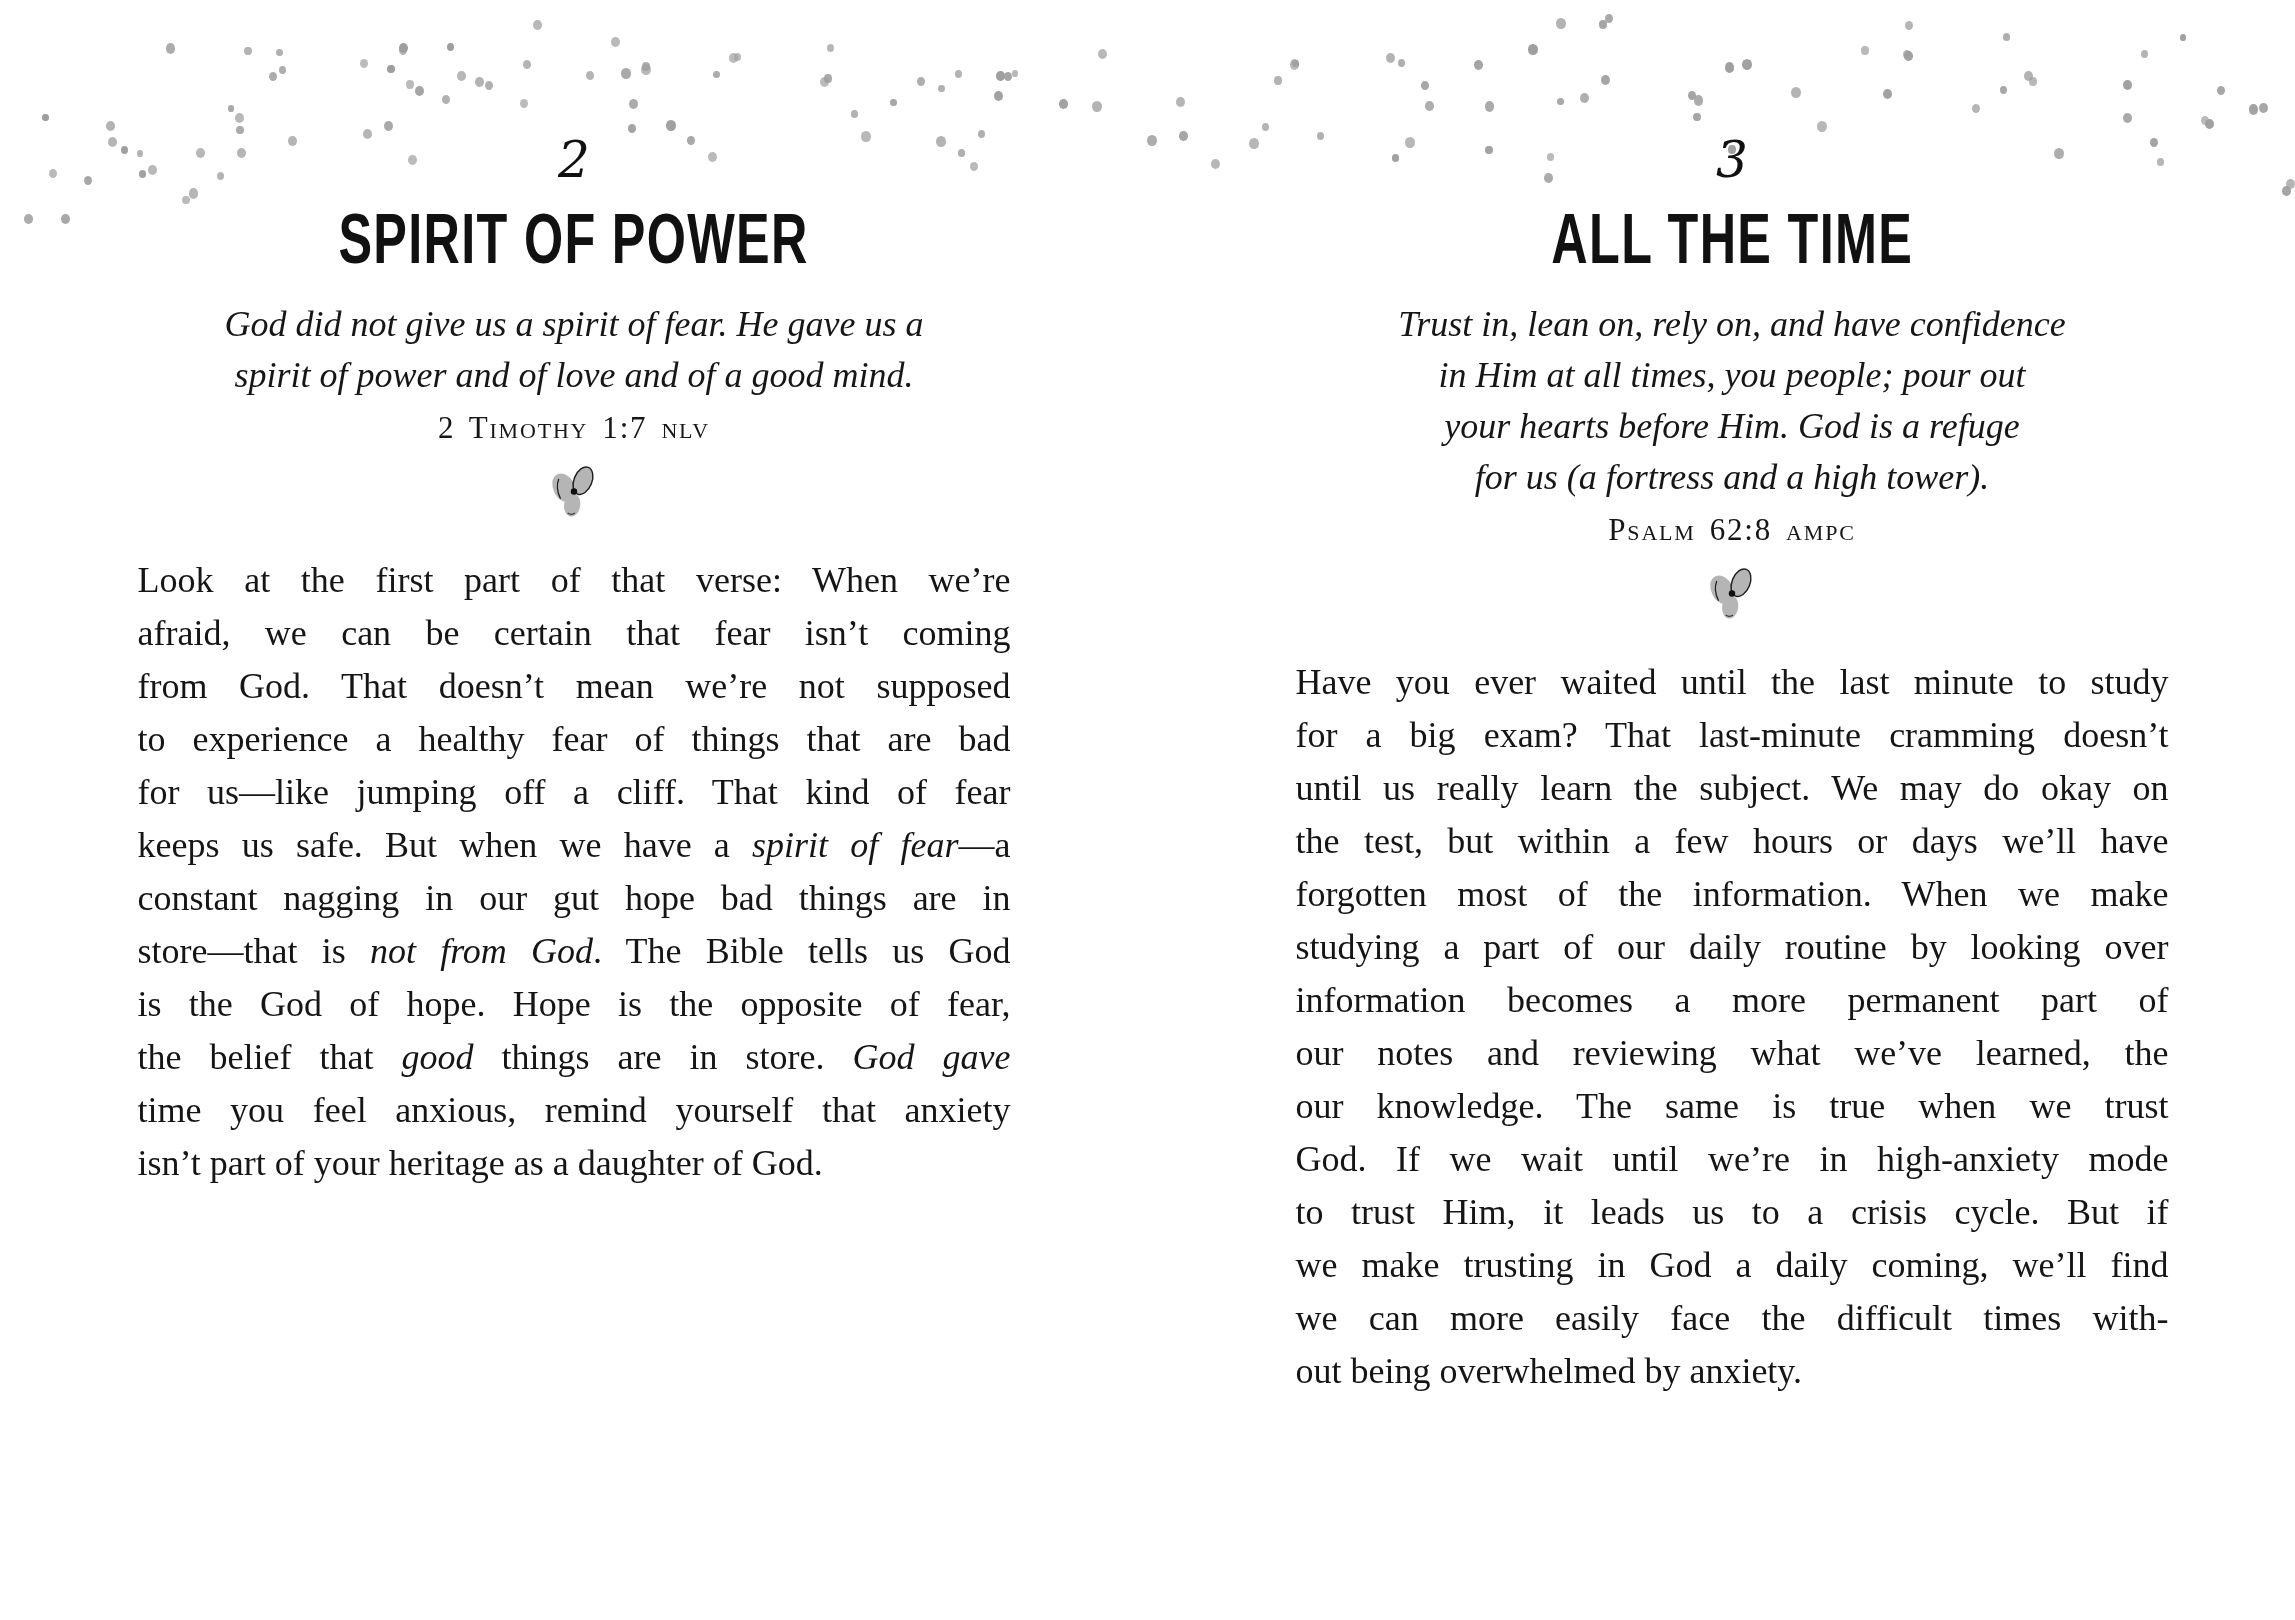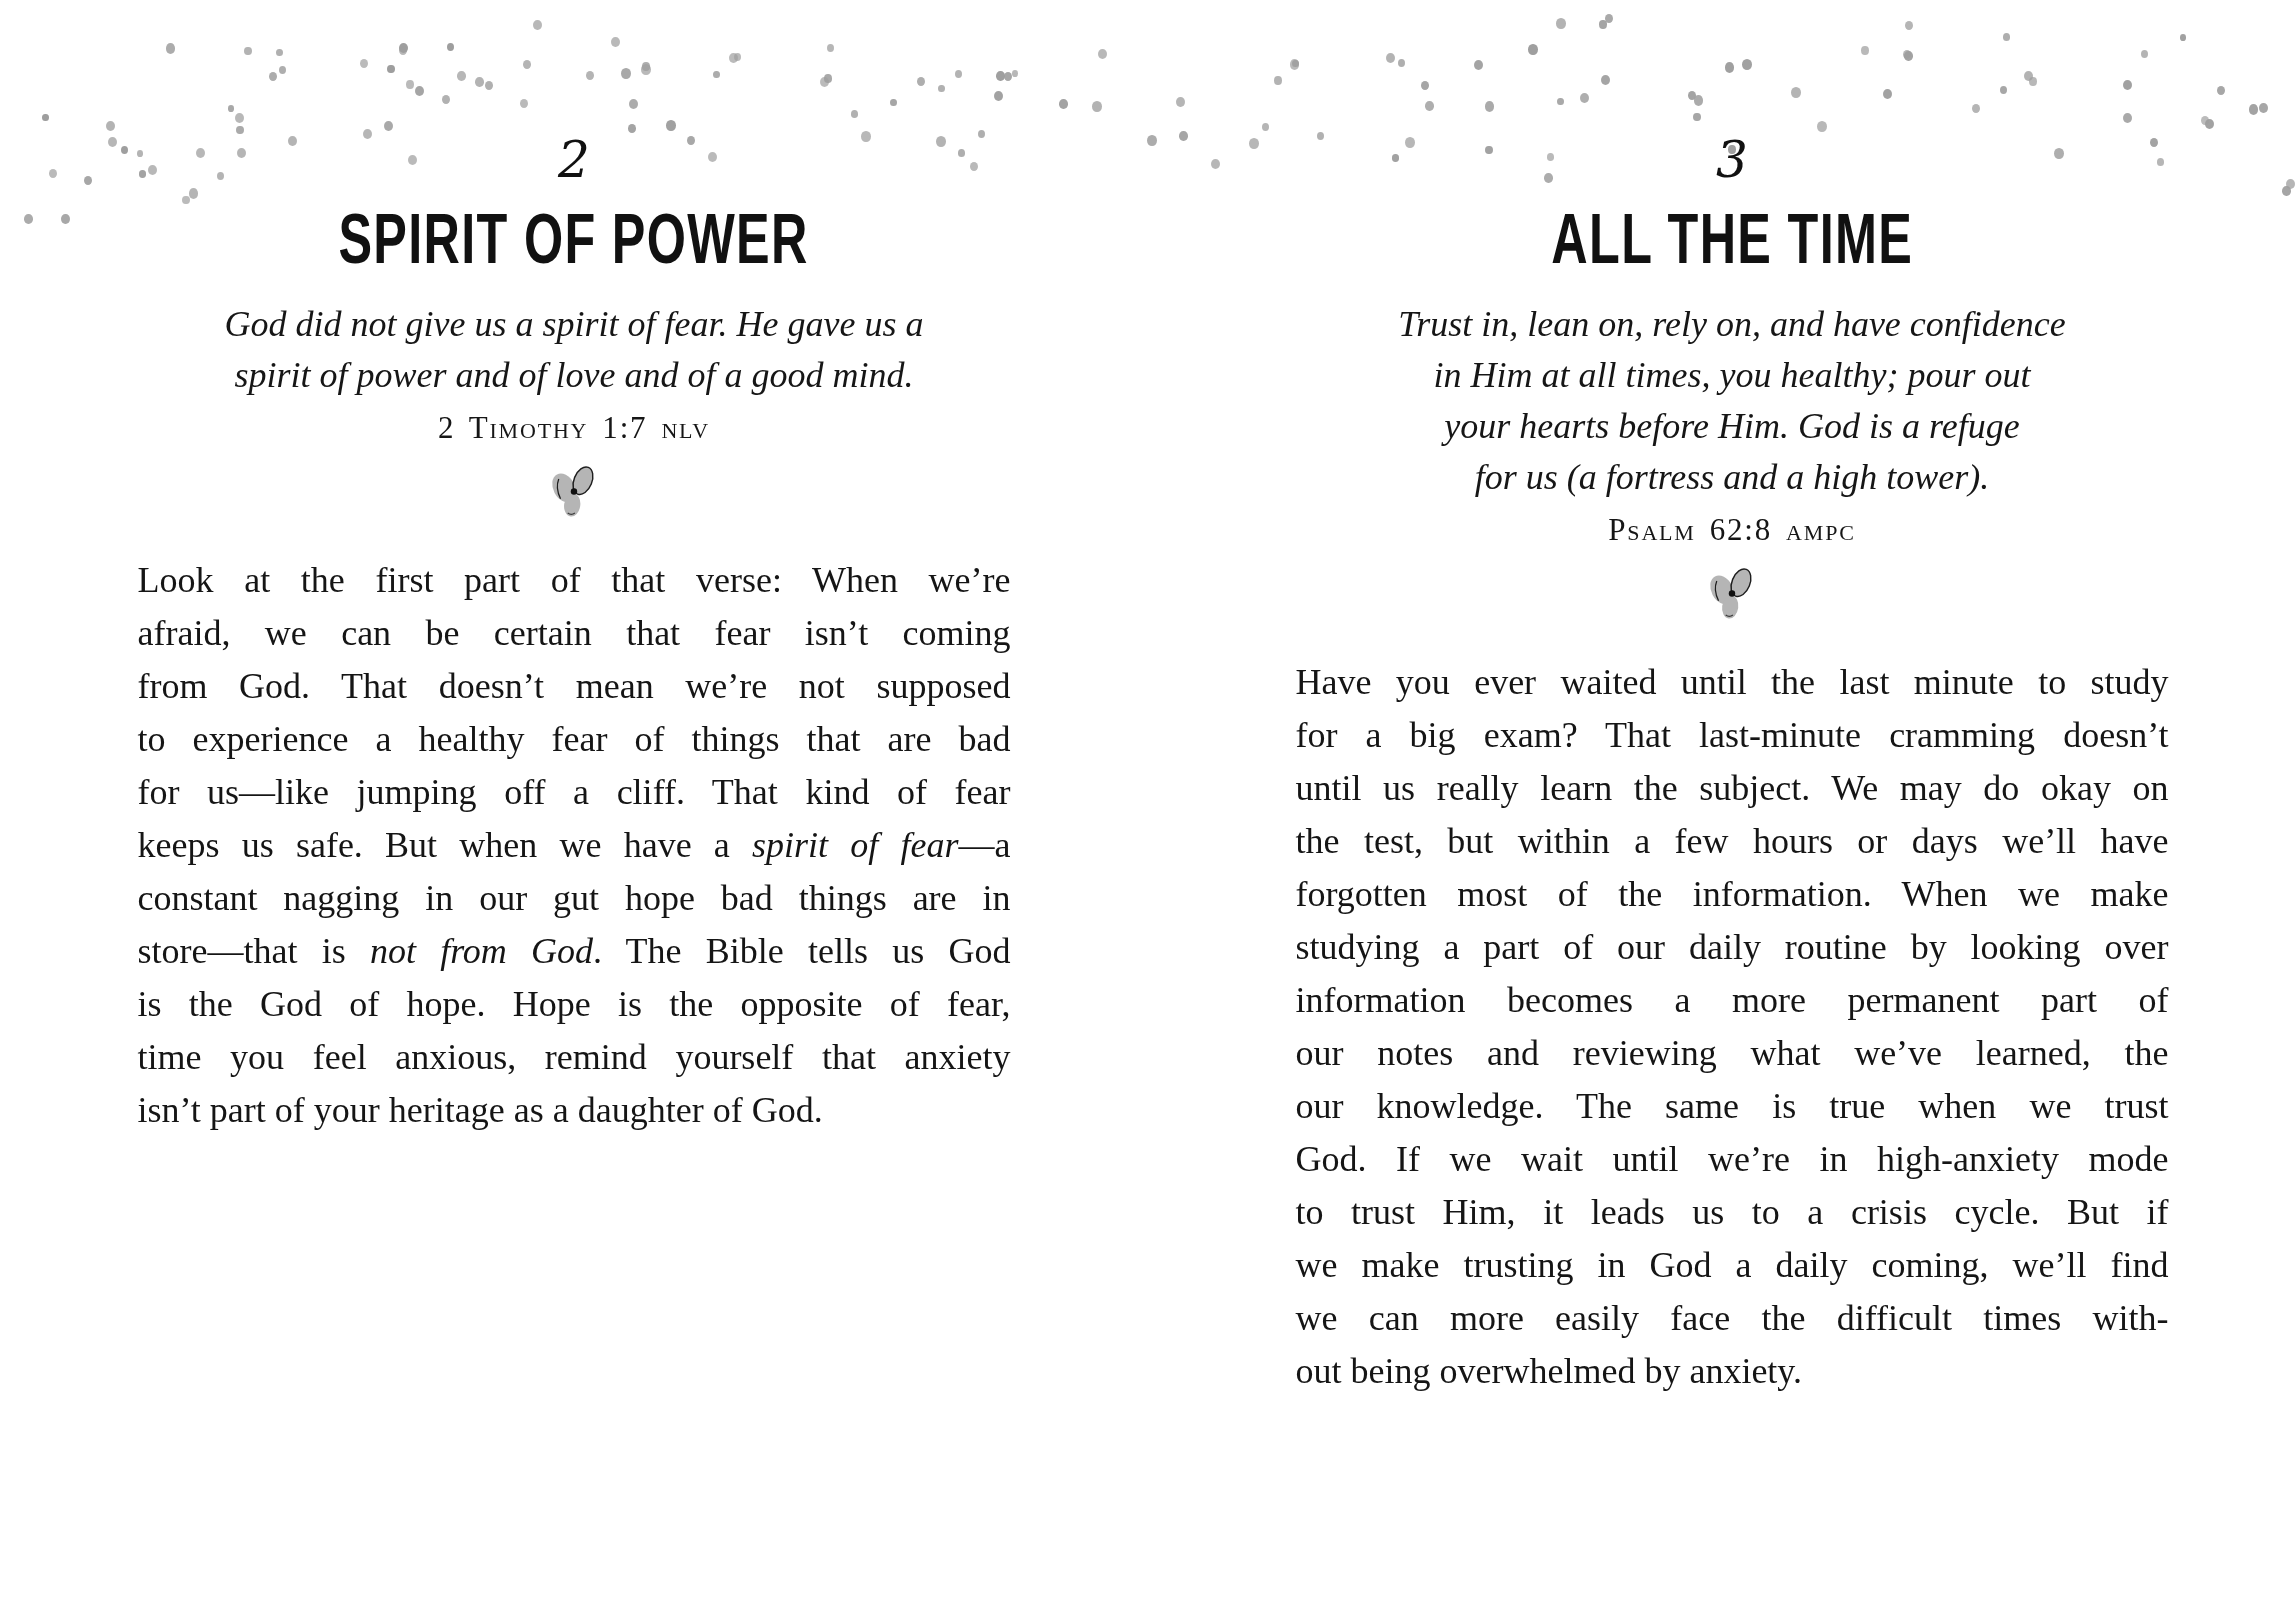--- a/index.html
+++ b/index.html
@@ -257,33 +257,34 @@
     <div class="bodytext">
         <div class="bodyline"><span>Look at the first part of that verse: When we’re</span></div>
         <div class="bodyline"><span>afraid, we can be certain that fear isn’t coming</span></div>
         <div class="bodyline"><span>from God. That doesn’t mean we’re not supposed</span></div>
         <div class="bodyline"><span>to experience a healthy fear of things that are bad</span></div>
         <div class="bodyline"><span>for us—like jumping off a cliff. That kind of fear</span></div>
         <div class="bodyline"><span>keeps us safe. But when we have a </span><em>spirit of fear</em><span>—a</span></div>
         <div class="bodyline"><span>constant nagging in our gut hope bad things are in</span></div>
         <div class="bodyline"><span>store—that is </span><em>not from God</em><span>. The Bible tells us God</span></div>
         <div class="bodyline"><span>is the God of hope. Hope is the opposite of fear,</span></div>
+        <div class="bodyline"><span>the belief that </span><em>good</em><span> things are in store. </span><em>God gave</em></div>
         <div class="bodyline"><span>time you feel anxious, remind yourself that anxiety</span></div>
         <div class="bodyline last"><span>isn’t part of your heritage as a daughter of God.</span></div>
       </div>
   </section>
 
   <section class="page right">
     <div class="chapter-num">3</div>
     <h1 class="chapter-title">
       <span class="condense">ALL THE TIME</span>
     </h1>
     <div class="verse">
         <div>Trust in, lean on, rely on, and have confidence</div>
-        <div>in Him at all times, you healthy; pour out</div>
+        <div>in Him at all times, you people; pour out</div>
         <div>your hearts before Him. God is a refuge</div>
         <div>for us (a fortress and a high tower).</div>
       </div>
     <div class="attribution">
       <span>Psalm 62:8</span>
       <span>ampc</span>
     </div>
     <div class="flower-wrap">
       <svg width="56" height="61" viewBox="0 0 62 68" aria-hidden="true">
         <ellipse cx="20" cy="30" rx="12" ry="17" transform="rotate(-28 20 30)" fill="#b5b5b5"></ellipse>

